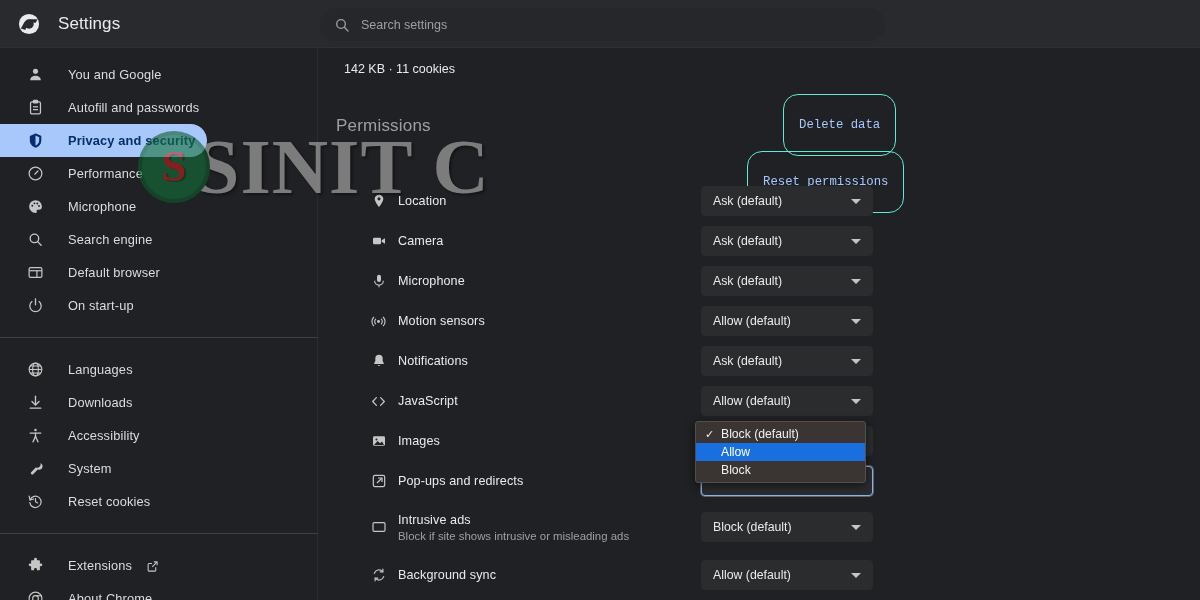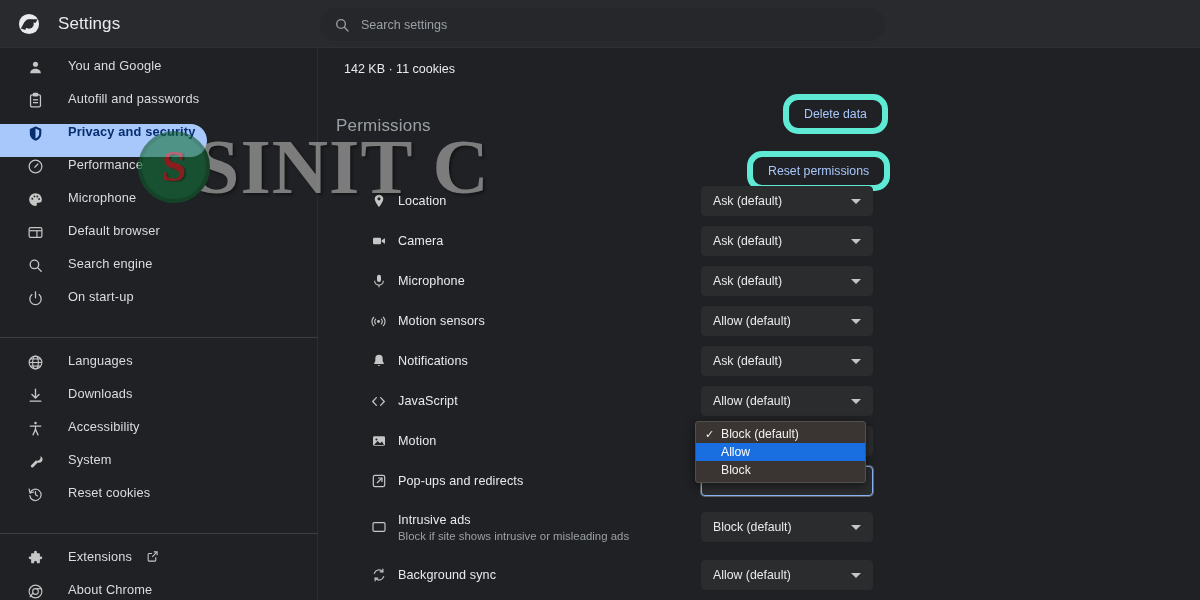--- a/index.html
+++ b/index.html
@@ -43,21 +43,21 @@
   
   .sidebar {
     position: absolute; left: 0; top: 48px; width: 318px; height: 552px;
     background: #202124;
     border-right: 1px solid #2b2c2e;
     padding-top: 10px;
     z-index: 10;
   }
   .nav-item {
     position: relative;
-    display: flex; align-items: flex-start;
+    display: flex; align-items: center;
     height: 33px; margin: 0 0 0 0;
     padding-left: 26px;
     border-radius: 0 17px 17px 0;
     width: 207px;
     cursor: pointer;
     color: #dadce0;
   }
   .nav-item .ico { width: 18px; height: 18px; flex: 0 0 18px; display:flex; align-items:center; justify-content:center; }
   .nav-item .lbl { margin-left: 24px; font-size: 12.8px; letter-spacing: .15px; white-space: nowrap; }
   .nav-item.active { background: #a8c7fa; color: #062e6f; }
@@ -76,26 +76,26 @@
   }
 
   .row-cookies {
     display: flex; align-items: center; justify-content: space-between;
     height: 42px; padding-left: 26px; padding-right: 0;
   }
   .cookies-text { color: #e8eaed; font-size: 12.5px; }
 
   .btn-outline {
     background: transparent;
-    border: 6px solid #5eead4;
+    border: 1px solid #5eead4;
     color: #a8c7fa;
     border-radius: 15px;
     font-size: 12.3px;
-    font-family: Liberation Sans, sans-serif;
-    padding: 7px 15px;
+    font-family: Liberation Mono, monospace;
+    padding: 23px 15px;
     cursor: pointer;
     white-space: nowrap;
   }
 
   .row-permhead {
     display: flex; align-items: center; justify-content: space-between;
     height: 52px; padding-left: 18px; margin-top: 10px;
   }
   .perm-title { color: #9aa0a6; font-size: 17px; letter-spacing: .2px; }
 
@@ -259,37 +259,37 @@
             <circle cx="10.5" cy="7.5" r="1.3" fill="#202124"></circle>
             <circle cx="14.5" cy="7.8" r="1.3" fill="#202124"></circle>
             <circle cx="17" cy="11.3" r="1.3" fill="#202124"></circle>
           </svg>
       </span>
       <span class="lbl">Microphone</span>
     </div>
 
     <div class="nav-item">
       <span class="ico">
+        <svg viewBox="0 0 24 24" width="17" height="17" fill="none" stroke="#c4c7c5" stroke-width="1.9">
+            <circle cx="10.5" cy="10.5" r="6"></circle>
+            <line x1="15" y1="15" x2="20" y2="20" stroke-linecap="round"></line>
+          </svg>
+      </span>
+      <span class="lbl">Search engine</span>
+    </div>
+
+    <div class="nav-item">
+      <span class="ico">
         <svg viewBox="0 0 24 24" width="17" height="17" fill="none" stroke="#c4c7c5" stroke-width="1.7">
             <rect x="3" y="5" width="18" height="14" rx="2"></rect>
             <line x1="3" y1="9.5" x2="21" y2="9.5"></line>
             <line x1="14" y1="9.5" x2="14" y2="19"></line>
           </svg>
       </span>
       <span class="lbl">Default browser</span>
-    </div>
-
-    <div class="nav-item">
-      <span class="ico">
-        <svg viewBox="0 0 24 24" width="17" height="17" fill="none" stroke="#c4c7c5" stroke-width="1.9">
-            <circle cx="10.5" cy="10.5" r="6"></circle>
-            <line x1="15" y1="15" x2="20" y2="20" stroke-linecap="round"></line>
-          </svg>
-      </span>
-      <span class="lbl">Search engine</span>
     </div>
 
     <div class="nav-item">
       <span class="ico">
         <svg viewBox="0 0 24 24" width="17" height="17" fill="none" stroke="#c4c7c5" stroke-width="1.8">
             <path d="M7 6.5a8 8 0 1 0 10 0" stroke-linecap="round"></path>
             <line x1="12" y1="2.5" x2="12" y2="11" stroke-linecap="round"></line>
           </svg>
       </span>
       <span class="lbl">On start-up</span>
@@ -503,21 +503,21 @@
 
     <div class="perm-row" style="position:absolute; top:373px; left:0; width:882px;">
       <span class="perm-ico">
         <svg viewBox="0 0 24 24" width="16" height="16" fill="#c4c7c5">
             <rect x="3" y="5" width="18" height="14" rx="2"></rect>
             <circle cx="8.2" cy="9.8" r="1.5" fill="#202124"></circle>
             <path d="M4.5 18 L10 12 L13.5 15.2 L16.5 12.6 L19.5 18 Z" fill="#202124"></path>
           </svg>
       </span>
       <div class="perm-label-wrap">
-        <span class="perm-label">Motion</span>
+        <span class="perm-label">Images</span>
       </div>
       <div class="select-box" style="top:5px;">
         <span class="val">Allow (default)</span>
         <span class="caret"></span>
       </div>
     </div>
 
     <div class="perm-row" style="position:absolute; top:413px; left:0; width:882px;">
       <span class="perm-ico">
         <svg viewBox="0 0 24 24" width="16" height="16" fill="none" stroke="#c4c7c5" stroke-width="1.8">

